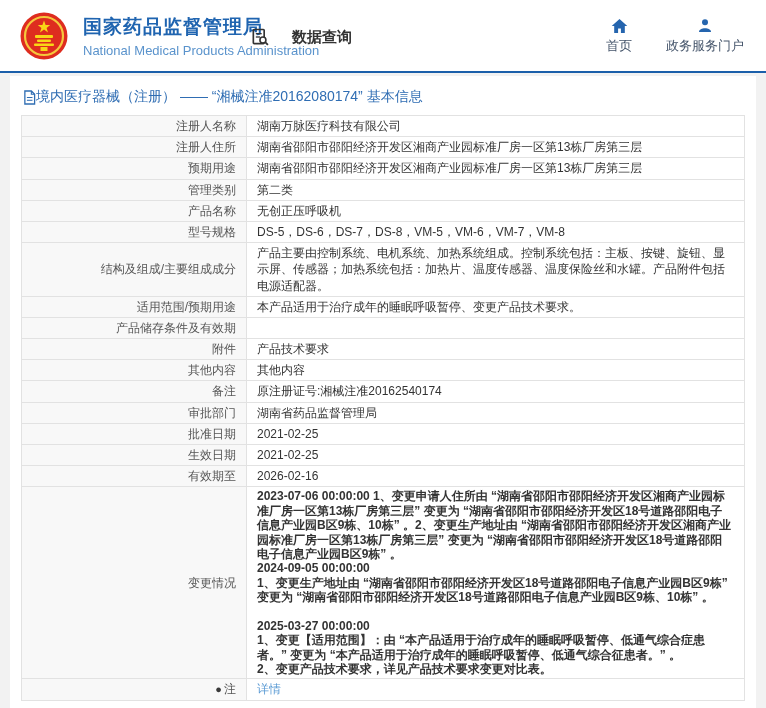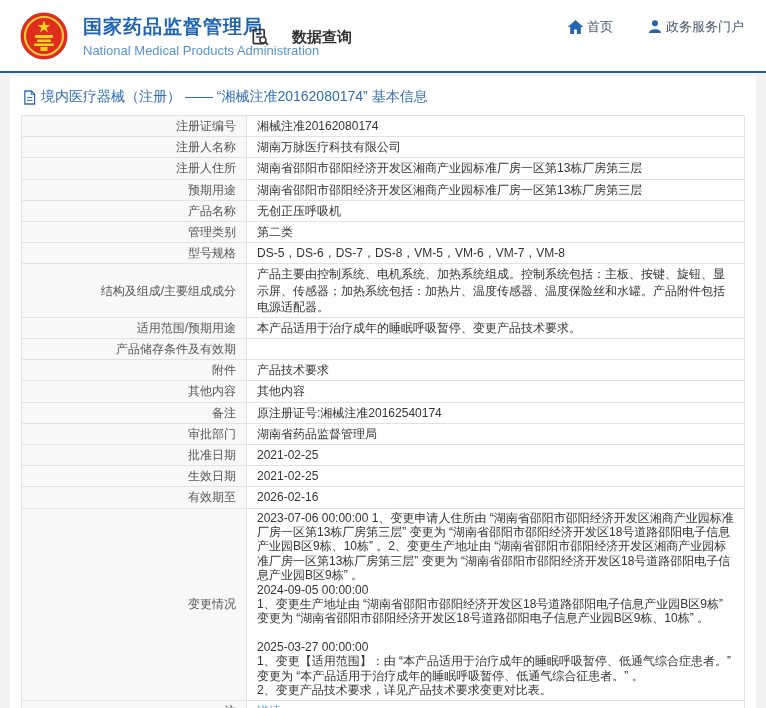--- a/index.html
+++ b/index.html
@@ -18,45 +18,45 @@
   .brand-en { font-size:13px; color:#5a93cc; margin-top:3px; }
 
   .data-query {
     position:absolute; left:250px; top:27px;
     display:flex; align-items:center; gap:22px; cursor:pointer;
   }
   .data-query span { font-size:15px; font-weight:bold; color:#333; }
 
   .top-nav { position:absolute; right:22px; top:18px; display:flex; gap:34px; }
   .top-nav a {
-    display:flex; flex-direction:row; align-items:center; gap:3px;
+    display:flex; flex-direction:column; align-items:center; gap:3px;
     text-decoration:none; cursor:pointer;
   }
   .top-nav a span { font-size:13px; color:#44546a; }
 
   
   .content-card {
     margin:3px 10px 0 10px; background:#ffffff;
     padding:8px 11px 8px 11px; min-height:622px;
   }
   .page-title {
-    display:flex; align-items:center; gap:5px;
+    display:flex; align-items:center; 
     color:#2f6db3; font-size:14px; padding:4px 2px 2px 2px;
   }
   .info-table { width:100%; border-collapse:collapse; table-layout:fixed; margin-top:7px; }
   .info-table th, .info-table td {
     border:1px solid #e2e2e2; padding:2px 10px;
     font-size:12px; line-height:1.35; vertical-align:middle;
   }
   .info-table th {
     width:225px; background:#f8f8f8; color:#555;
     font-weight:normal; text-align:right;
   }
   .info-table td { background:#ffffff; color:#333; text-align:left; word-break:break-all; }
-  .prewrap { white-space:pre-line; line-height:1.2 !important; }
+  .prewrap { white-space:pre-line; line-height:1.2 !important;font-weight:bold; }
   .note-icon { color:#3a3a3a; font-size:11px; margin-right:2px; }
   .detail-link { color:#5a9ad4; text-decoration:none; cursor:pointer; }
 </style>
 </head>
 <body>
 
 <header class="site-header">
   <div class="brand">
     <svg class="emblem" viewBox="0 0 48 48">
       <circle cx="24" cy="24" r="23.5" fill="#de2c1f"></circle>
@@ -108,42 +108,38 @@
       <path d="M9 1 V4.5 H12.5" fill="none" stroke="#2f6db3" stroke-width="1.2"></path>
       <line x1="4.2" y1="8" x2="10.2" y2="8" stroke="#2f6db3" stroke-width="1.1"></line>
       <line x1="4.2" y1="11" x2="10.2" y2="11" stroke="#2f6db3" stroke-width="1.1"></line>
     </svg>
     <span>境内医疗器械（注册） —— “湘械注准20162080174” 基本信息</span>
   </div>
 
   <table class="info-table">
     <tbody>
       <tr>
-          <th>注册证编号</th>
-          <td>湘械注准20162080174</td>
-        </tr>
-      <tr>
           <th>注册人名称</th>
           <td>湖南万脉医疗科技有限公司</td>
         </tr>
       <tr>
           <th>注册人住所</th>
           <td>湖南省邵阳市邵阳经济开发区湘商产业园标准厂房一区第13栋厂房第三层</td>
         </tr>
       <tr>
           <th>预期用途</th>
           <td>湖南省邵阳市邵阳经济开发区湘商产业园标准厂房一区第13栋厂房第三层</td>
         </tr>
       <tr>
+          <th>管理类别</th>
+          <td>第二类</td>
+        </tr>
+      <tr>
           <th>产品名称</th>
           <td>无创正压呼吸机</td>
-        </tr>
-      <tr>
-          <th>管理类别</th>
-          <td>第二类</td>
         </tr>
       <tr>
           <th>型号规格</th>
           <td>DS-5，DS-6，DS-7，DS-8，VM-5，VM-6，VM-7，VM-8</td>
         </tr>
       <tr>
           <th>结构及组成/主要组成成分</th>
           <td>产品主要由控制系统、电机系统、加热系统组成。控制系统包括：主板、按键、旋钮、显示屏、传感器；加热系统包括：加热片、温度传感器、温度保险丝和水罐。产品附件包括电源适配器。</td>
         </tr>
       <tr>

